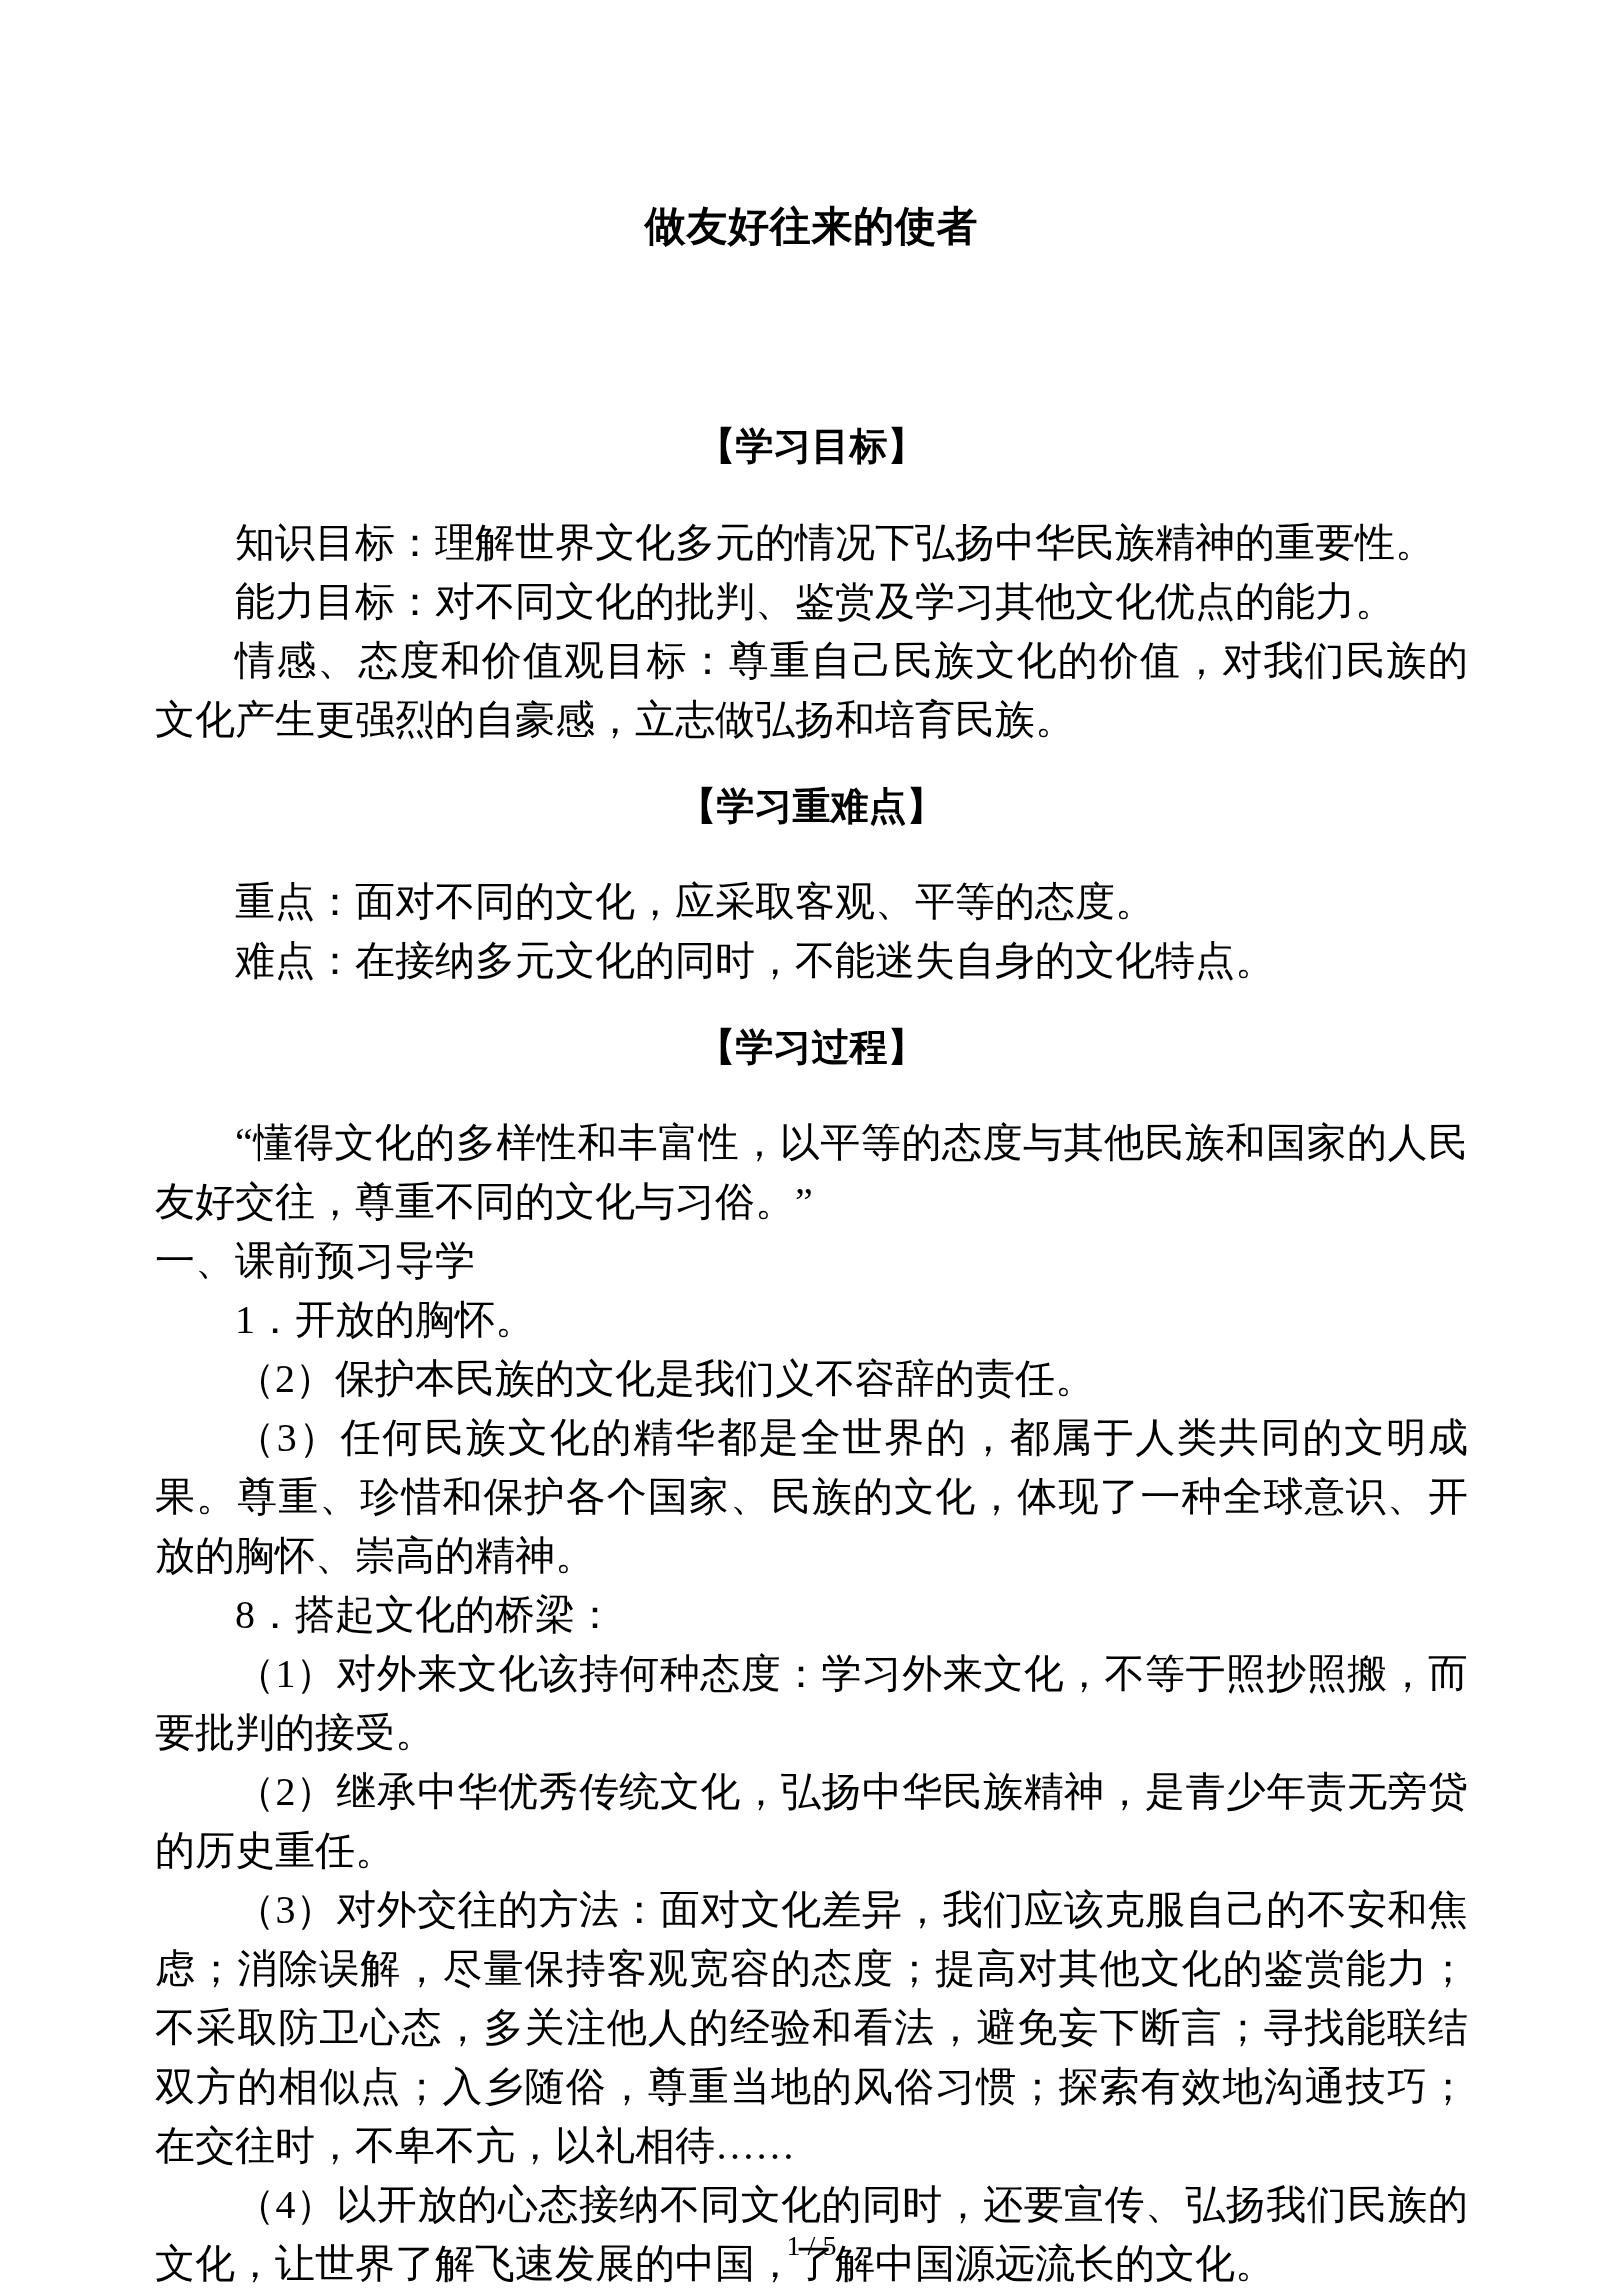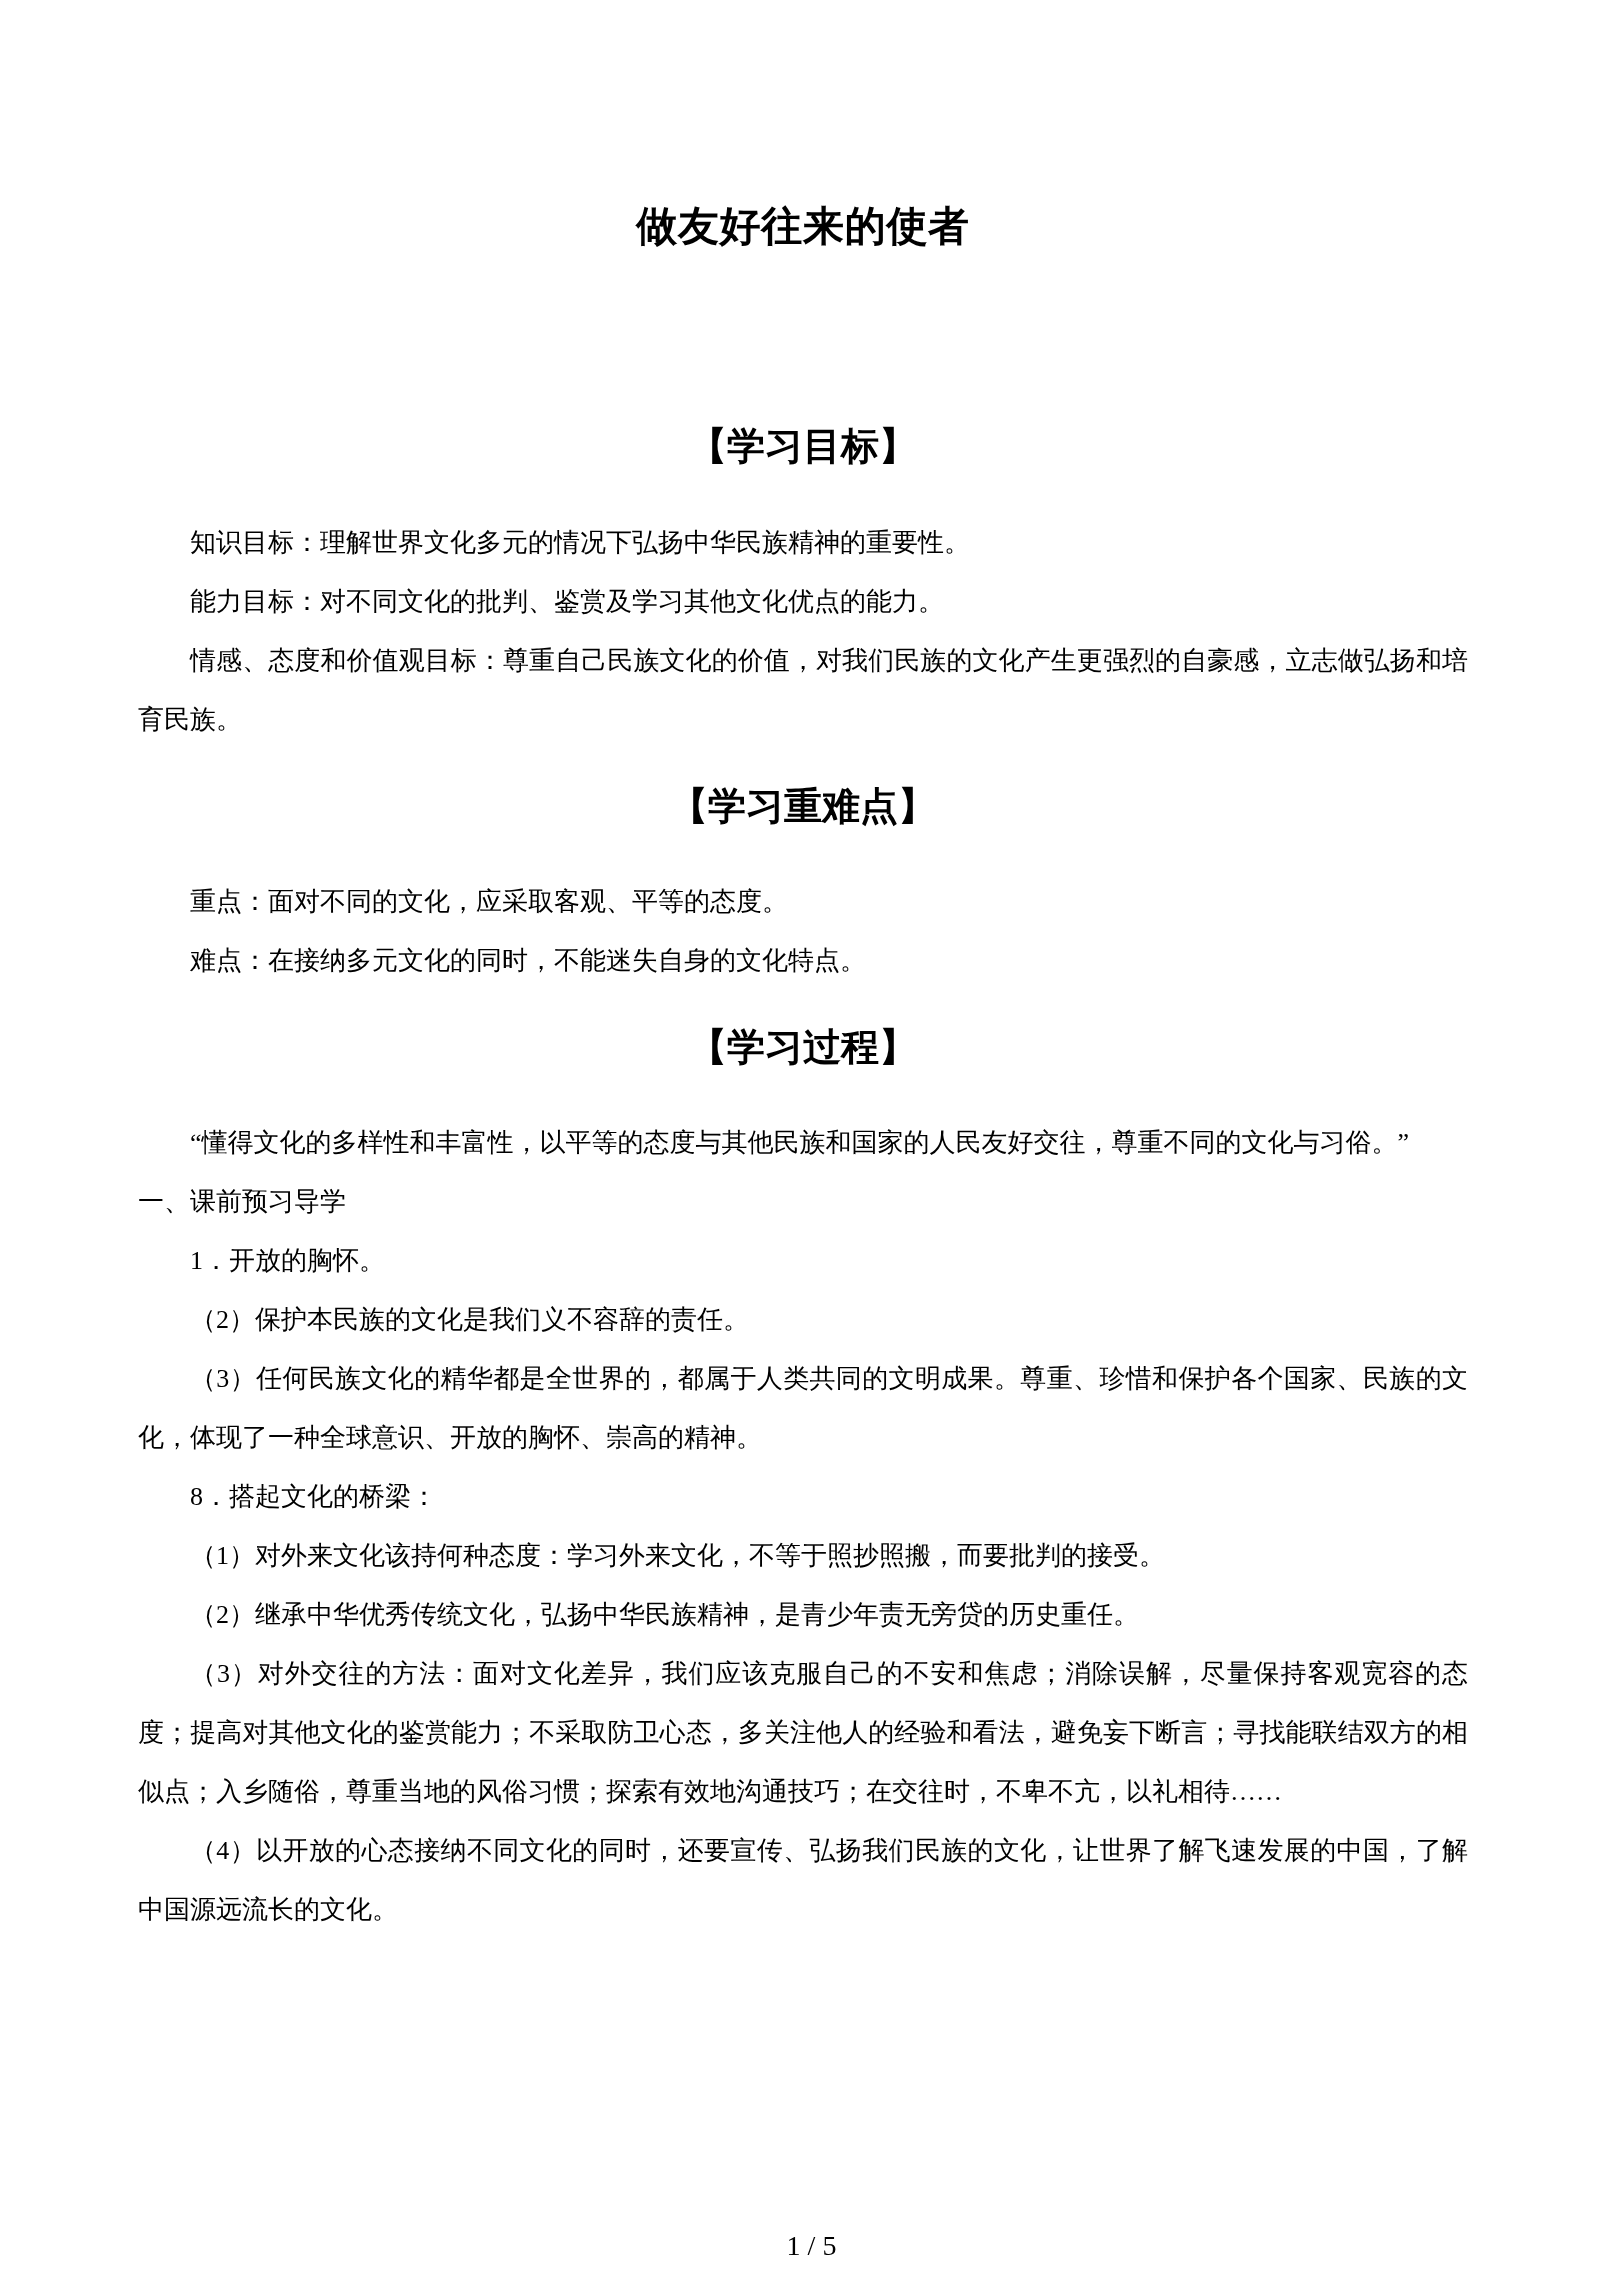--- a/index.html
+++ b/index.html
@@ -15,21 +15,21 @@
   .page {
     position: relative;
     width: 1623px;
     height: 2295px;
     background: #ffffff;
     overflow: hidden;
   }
   .content {
     position: absolute;
     top: 201px;
-    left: 138px;
+    left: 155px;
     right: 155px;
   }
   .doc-title {
     text-align: center;
     font-size: 41px;
     font-weight: bold;
     line-height: 1.25;
     margin-bottom: 170px;
     letter-spacing: 0.7px;
     font-family: "Liberation Serif", "DejaVu Serif", serif;
@@ -38,21 +38,21 @@
     font-size: 38px;
     font-weight: bold;
     font-family: "Liberation Sans", "DejaVu Sans", sans-serif;
     line-height: 1.3;
     margin-top: 33px;
     margin-bottom: 41px;
     text-align: center;
   }
   .section-heading:first-of-type { margin-top: 0; }
   .para {
-    font-size: 26px;
+    font-size: 40px;
     line-height: 59px;
     text-align: justify;
     text-justify: inter-ideograph;
     word-break: break-all;
   }
   .para.indent {
     text-indent: 2em;
   }
   .page-footer {
     position: absolute;

